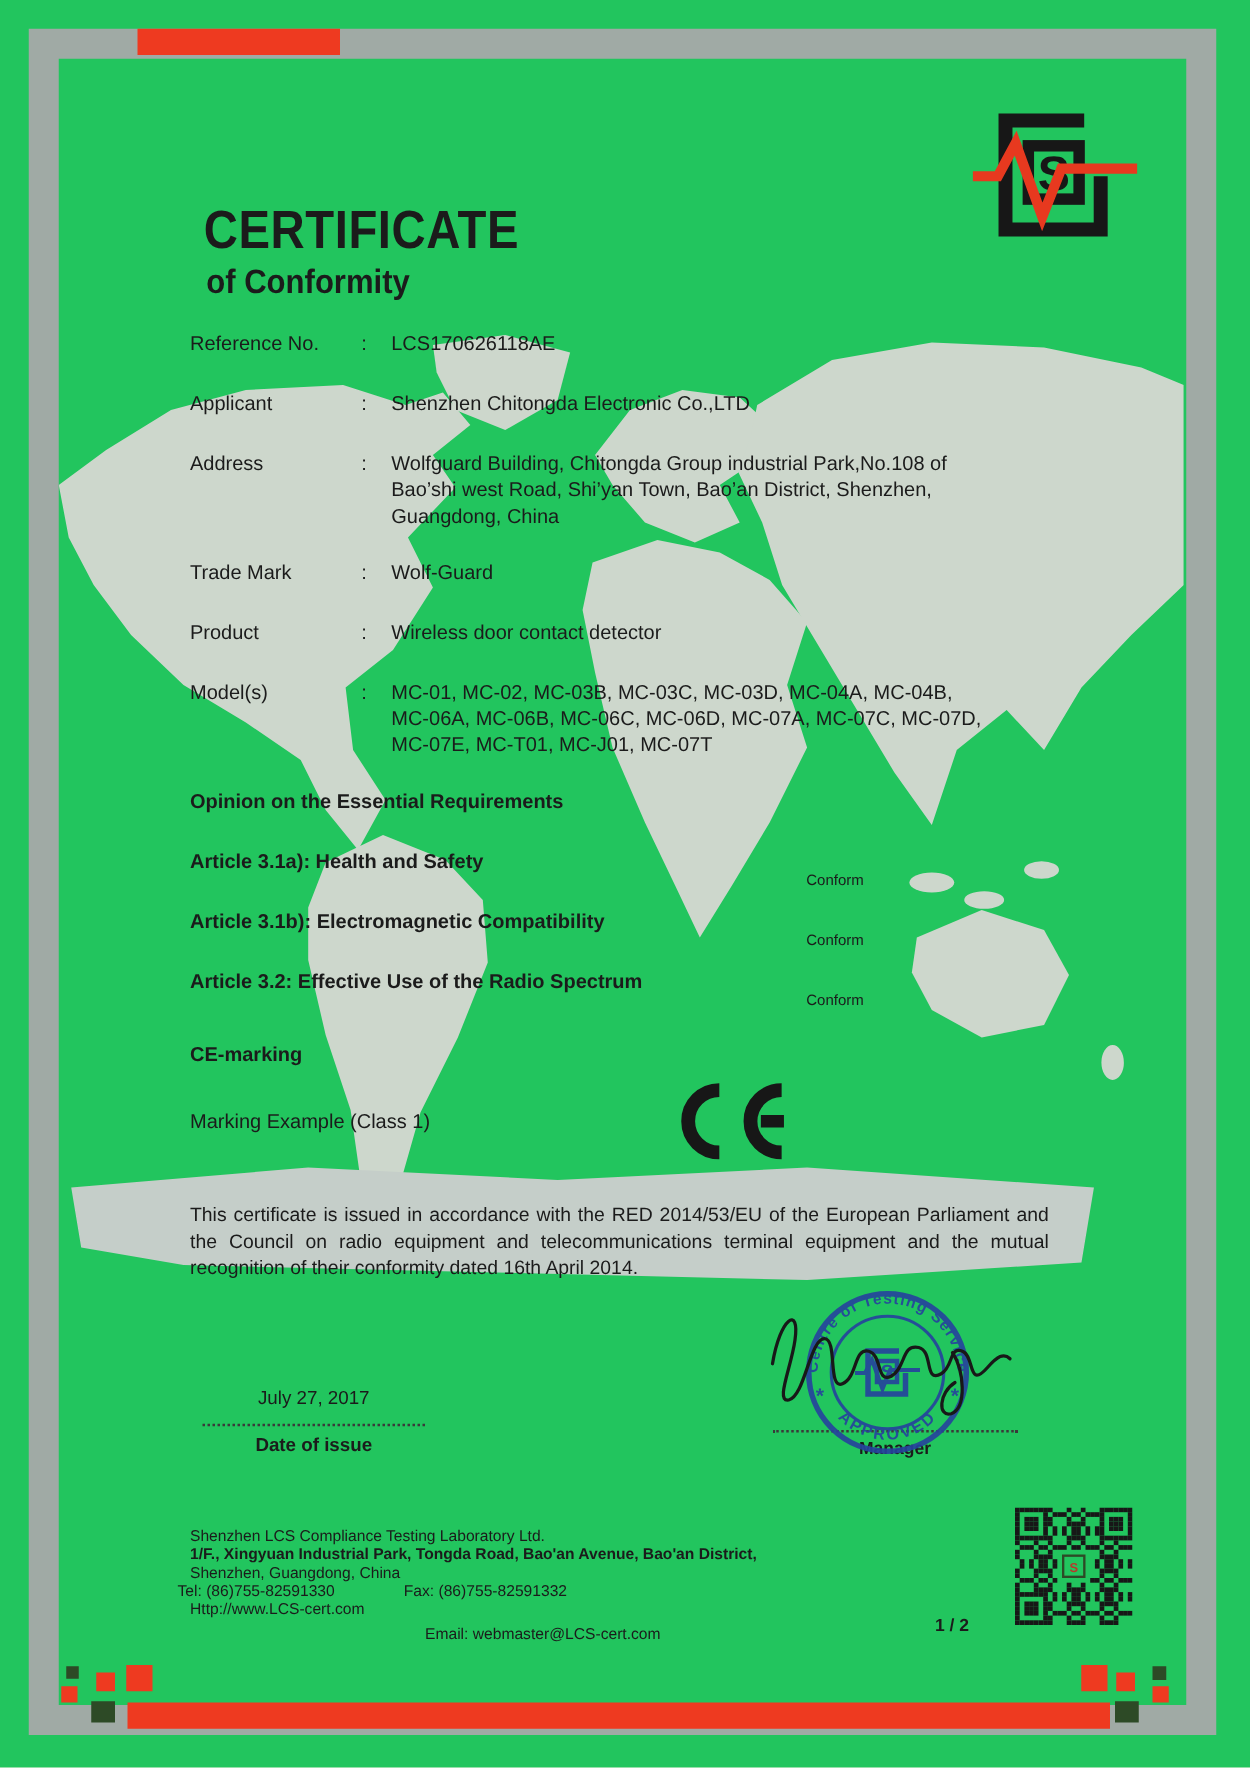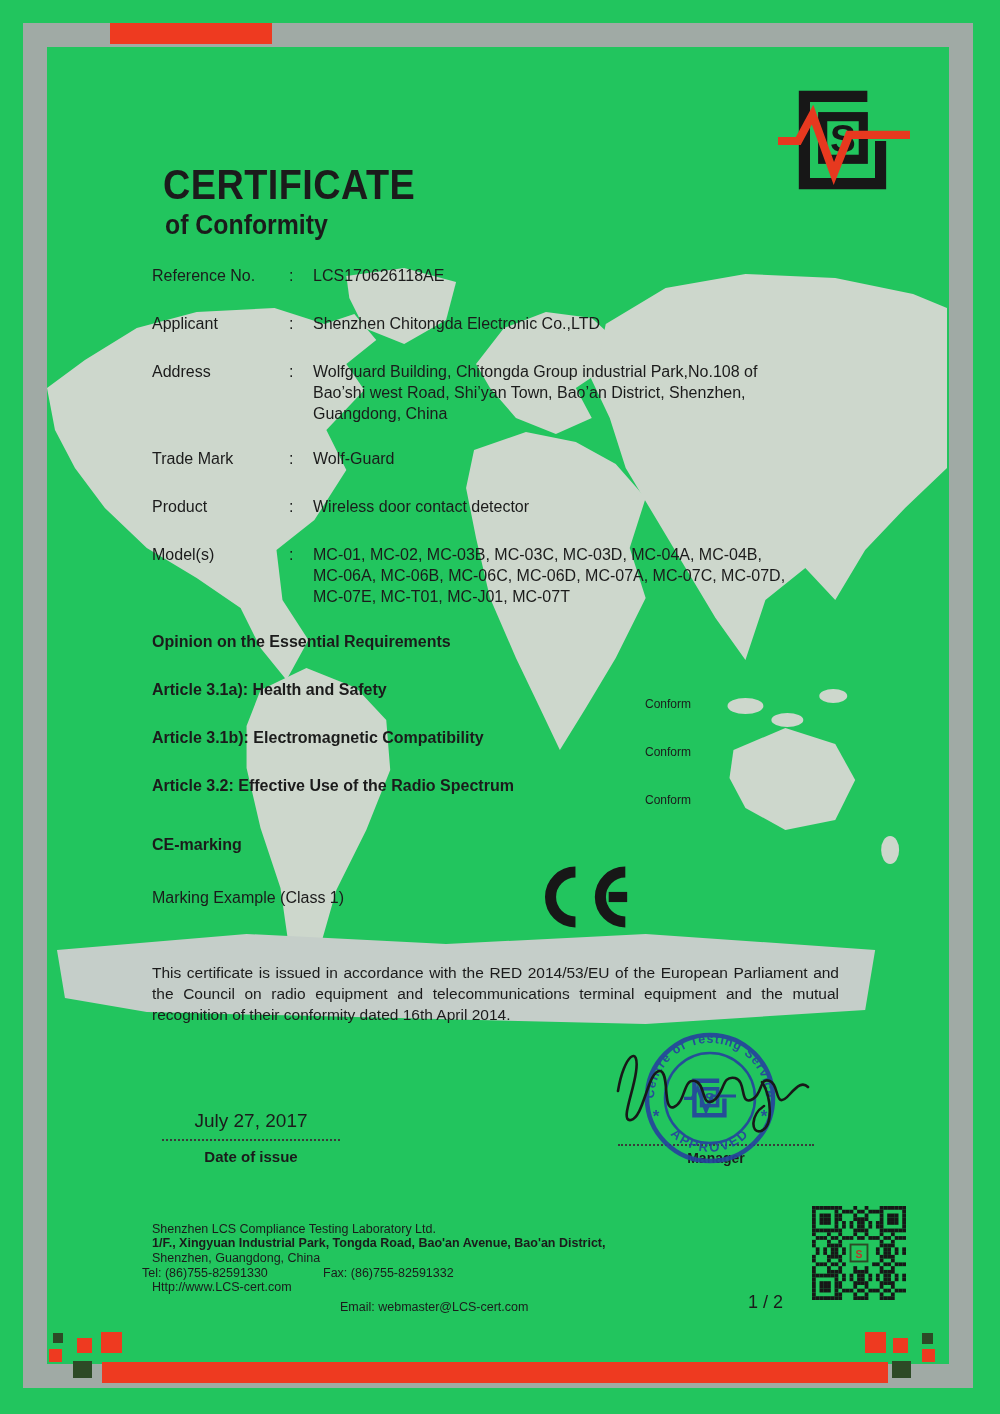--- a/index.html
+++ b/index.html
@@ -24,35 +24,35 @@
   .lbl{left:152px;}
   .col{left:289px;}
   .val{left:313px;width:545px;white-space:pre-line;}
   .heading{position:absolute;left:152px;font-size:16px;font-weight:700;z-index:2;}
   .status{position:absolute;left:645px;font-size:12px;font-weight:400;z-index:2;margin-top:16px;}
   .reg{font-weight:400;}
   .ce-svg{position:absolute;left:533px;top:861px;width:96px;height:72px;z-index:2;}
   .statement{position:absolute;left:152px;top:962px;width:687px;font-size:15.5px;line-height:21px;
     text-align:justify;z-index:2;}
   
-  .date-text{position:absolute;left:162px;top:1110px;width:178px;text-align:center;font-size:19px;z-index:2;}
+  .date-text{position:absolute;left:162px;top:1110px;width:178px;text-align:center;font-size:15px;z-index:2;}
   .date-line{position:absolute;left:162px;top:1139px;width:178px;border-top:2px dotted #3a3a3a;z-index:2;}
   .date-label{position:absolute;left:162px;top:1148px;width:178px;text-align:center;font-size:15px;font-weight:700;z-index:2;}
   .mgr-line{position:absolute;left:618px;top:1144px;width:196px;border-top:2px dotted #3a3a3a;z-index:2;}
   .mgr-label{position:absolute;left:618px;top:1150px;width:196px;text-align:center;font-size:14px;font-weight:700;z-index:2;}
   .stamp{position:absolute;left:618px;top:1026px;width:184px;height:146px;z-index:3;opacity:.9;}
   .signature{position:absolute;left:610px;top:1036px;width:205px;height:100px;z-index:4;}
   
   .foot{position:absolute;font-size:12.5px;line-height:14px;z-index:2;}
   .f1{left:152px;top:1222px;}
   .f2{left:152px;top:1236px;font-weight:700;}
   .f3{left:152px;top:1251px;}
   .f4a{left:142px;top:1266px;} .f4b{left:323px;top:1266px;}
   .f5a{left:152px;top:1280px;} .f5b{left:340px;top:1280px;margin-top:20px;}
-  .page-num{position:absolute;left:748px;top:1292px;font-size:18px;font-weight:400;z-index:2;}
+  .page-num{position:absolute;left:748px;top:1292px;font-size:14px;font-weight:700;z-index:2;}
   .qr{position:absolute;left:812px;top:1206px;width:94px;height:94px;z-index:2;fill:#171717;}
   
   .sq{position:absolute;z-index:4;}
   .red{background:#ee3a20;} .dgreen{background:#2d4a26;}
   .bottom-bar{position:absolute;left:102px;top:1362px;width:786px;height:21px;background:#ee3a20;z-index:4;}
 </style>
 </head>
 <body>
 
 <div class="canvas">

